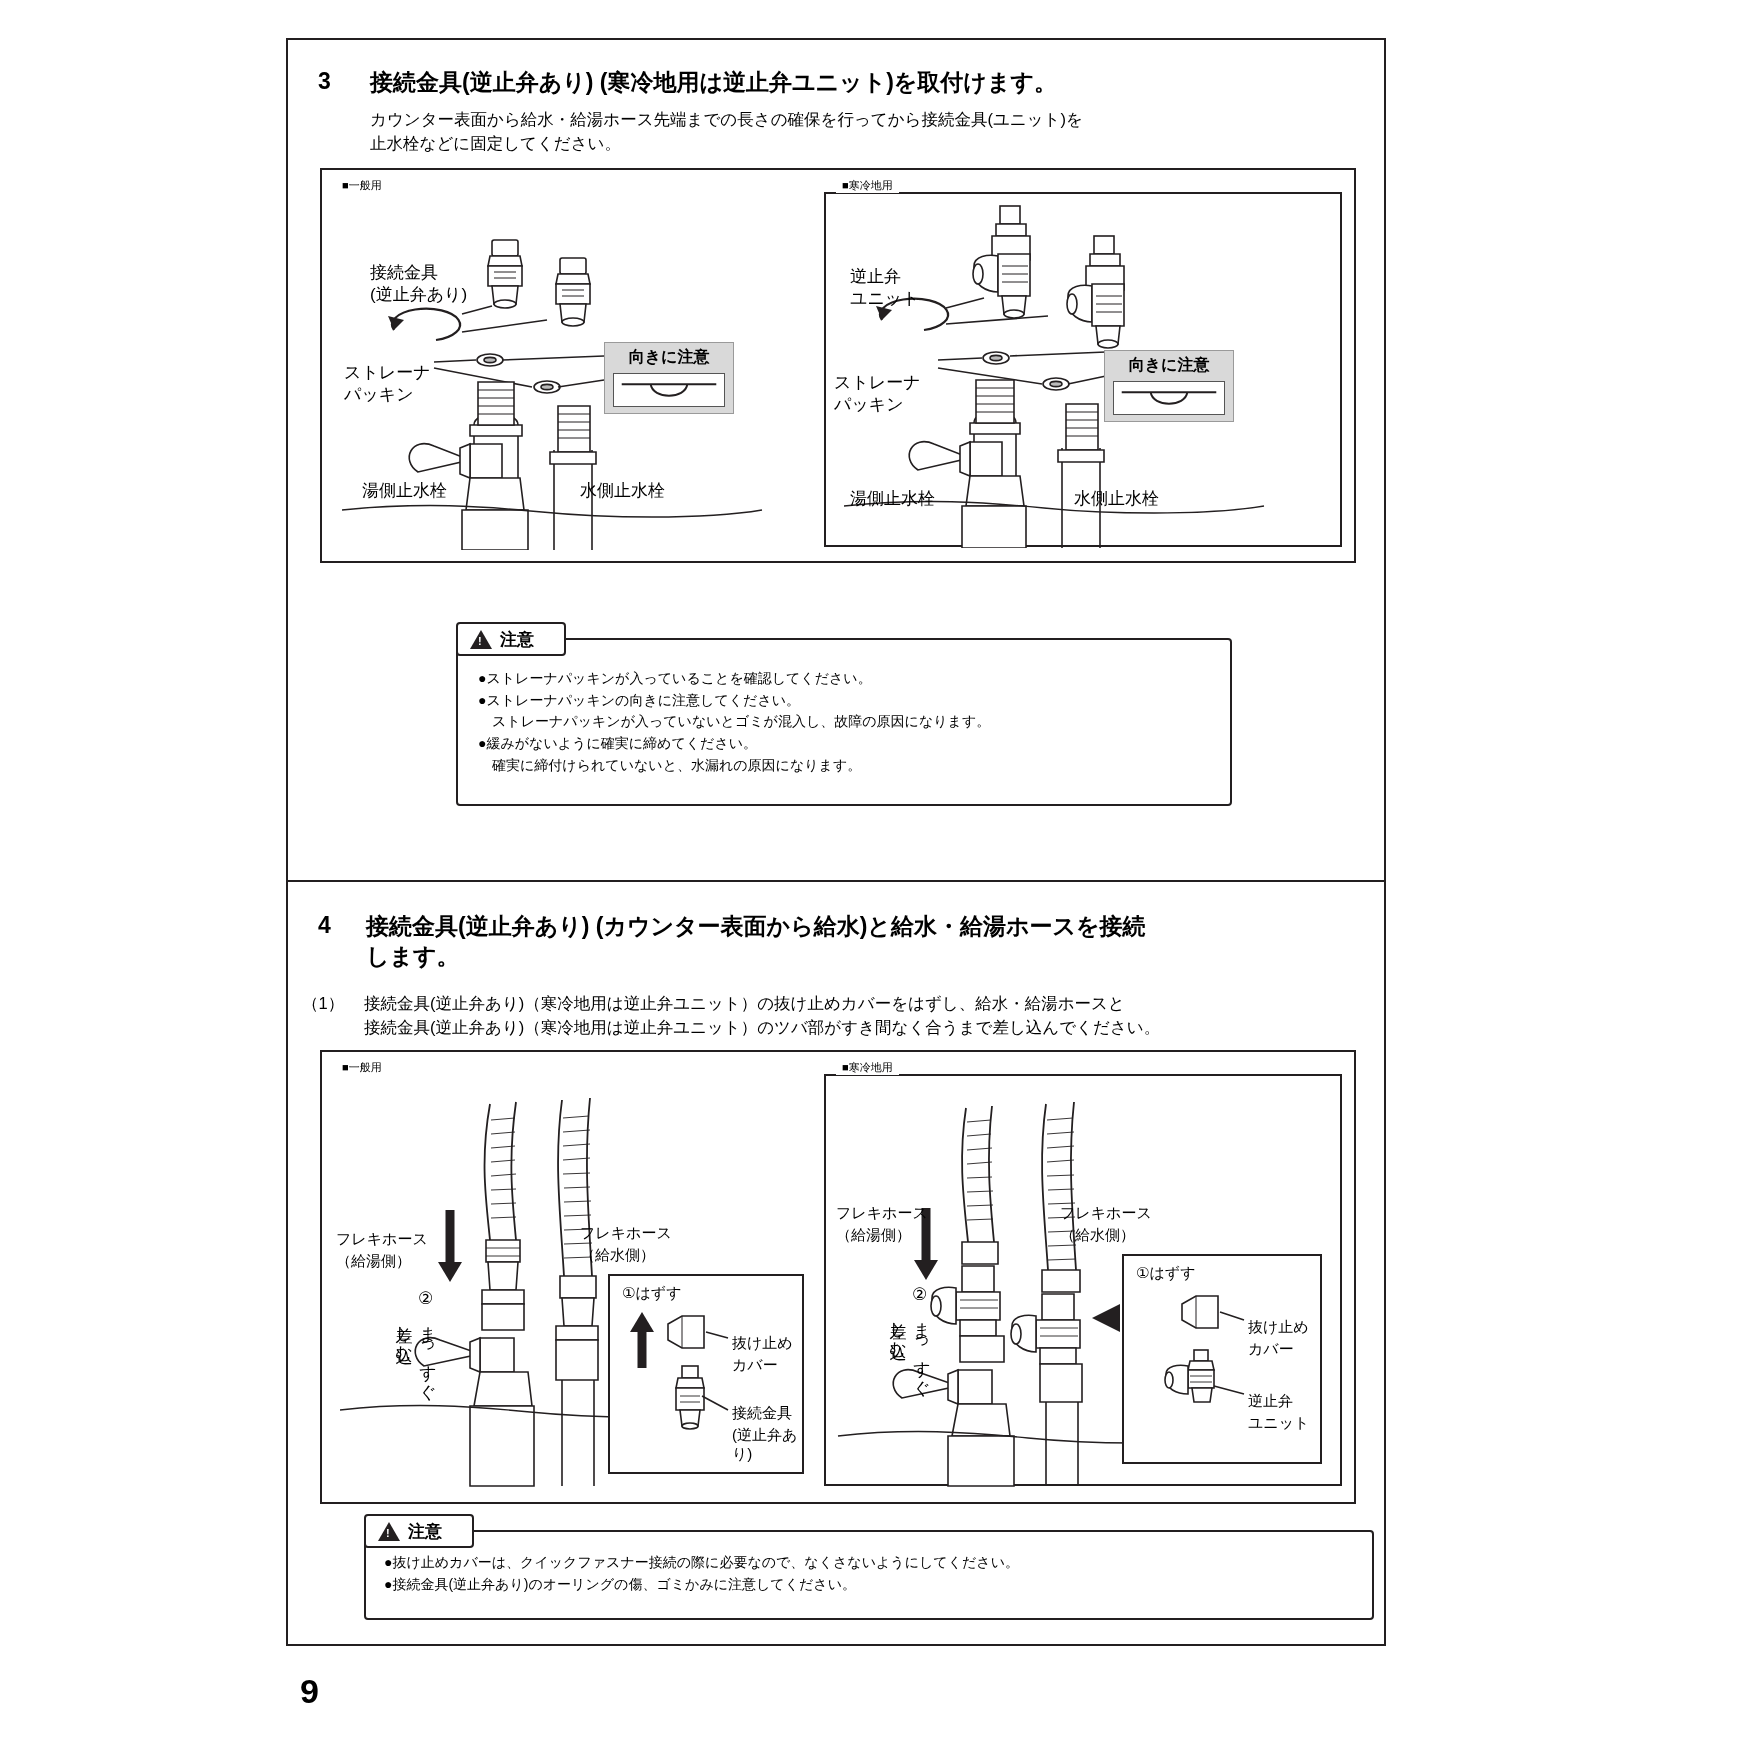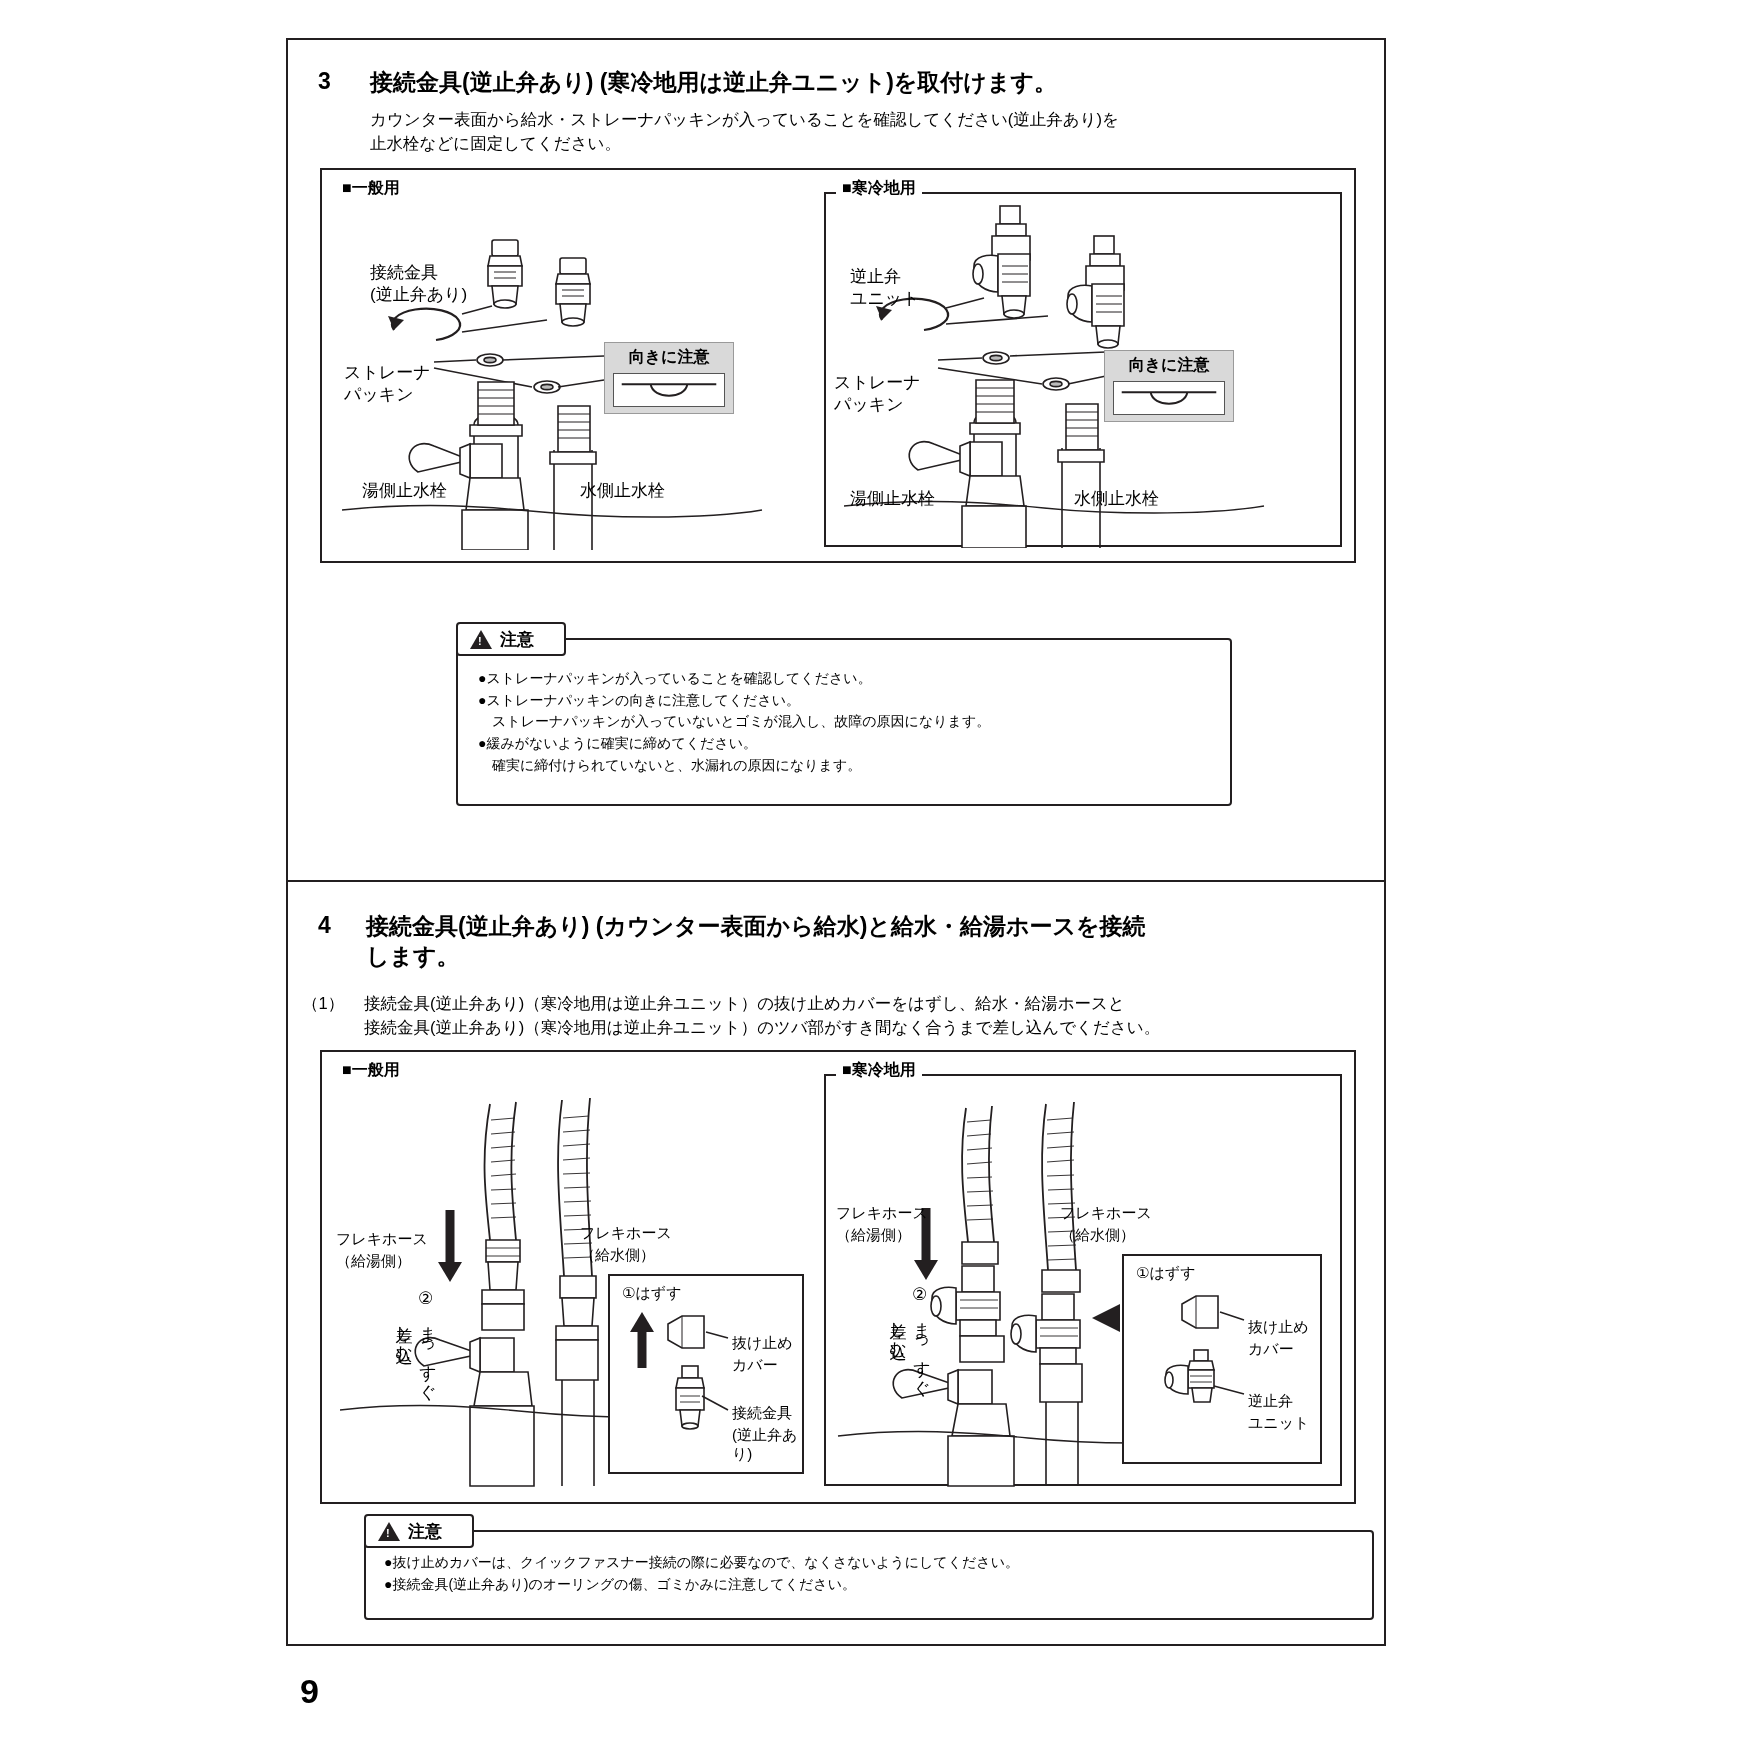--- a/index.html
+++ b/index.html
@@ -11,21 +11,21 @@
   
   .stepnum{position:absolute;font-size:23px;font-weight:bold;}
   .steptitle{position:absolute;font-size:23px;font-weight:bold;line-height:1.3;}
   .body-sm{position:absolute;font-size:16.5px;line-height:1.45;}
   .lbl{position:absolute;font-size:17px;line-height:1.25;}
   .lbl-s{position:absolute;font-size:15px;line-height:1.25;}
 
   
   .figbox{position:absolute;border:2px solid #231f20;box-sizing:border-box;background:#fff;}
   .subbox{position:absolute;border:2px solid #231f20;box-sizing:border-box;background:#fff;}
-  .subcaption{position:absolute;background:#fff;padding:0 6px;font-size:16px;font-weight:bold;}
+  .subcaption{position:absolute;background:#fff;padding:0 6px;font-size:11px;font-weight:normal;}
 
   
   .caution{position:absolute;border:2px solid #231f20;border-radius:4px;box-sizing:border-box;background:#fff;}
   .caution-tab{position:absolute;border:2px solid #231f20;border-radius:4px;background:#fff;height:34px;display:flex;align-items:center;gap:8px;padding:0 12px;box-sizing:border-box;}
   .caution-tab .tri{width:0;height:0;border-left:11px solid transparent;border-right:11px solid transparent;border-bottom:19px solid #231f20;position:relative;}
   .caution-tab .tri::after{content:"!";position:absolute;left:-3px;top:5px;color:#fff;font-size:11px;font-weight:bold;}
   .caution-tab span{font-size:17px;font-weight:bold;}
   .caution-body{position:absolute;font-size:14px;line-height:1.55;}
   .caution-body .bullet{display:block;}
 
@@ -41,21 +41,21 @@
 </style>
 </head>
 <body>
 
 <div class="page">
   <div class="sheet">
     <div class="divider"></div>
 
     <div class="stepnum" style="left:30px;top:28px;">3</div>
     <div class="steptitle" style="left:82px;top:28px;width:1000px;">接続金具(逆止弁あり) (寒冷地用は逆止弁ユニット)を取付けます。</div>
-    <div class="body-sm" style="left:82px;top:68px;width:990px;">カウンター表面から給水・ストレーナパッキンが入っていることを確認してください(逆止弁あり)を</div>
+    <div class="body-sm" style="left:82px;top:68px;width:990px;">カウンター表面から給水・給湯ホース先端までの長さの確保を行ってから接続金具(ユニット)を</div>
     <div class="body-sm" style="left:82px;top:92px;width:990px;">止水栓などに固定してください。</div>
 
     <div class="figbox" style="left:32px;top:128px;width:1036px;height:395px;">
 
       <div class="subcaption" style="left:14px;top:8px;">■一般用</div>
 
       <div class="subbox" style="left:502px;top:22px;width:518px;height:355px;"></div>
       <div class="subcaption" style="left:514px;top:8px;z-index:4;">■寒冷地用</div>
 
       <svg style="position:absolute;left:20px;top:40px;" width="480" height="340" viewBox="0 0 480 340">

